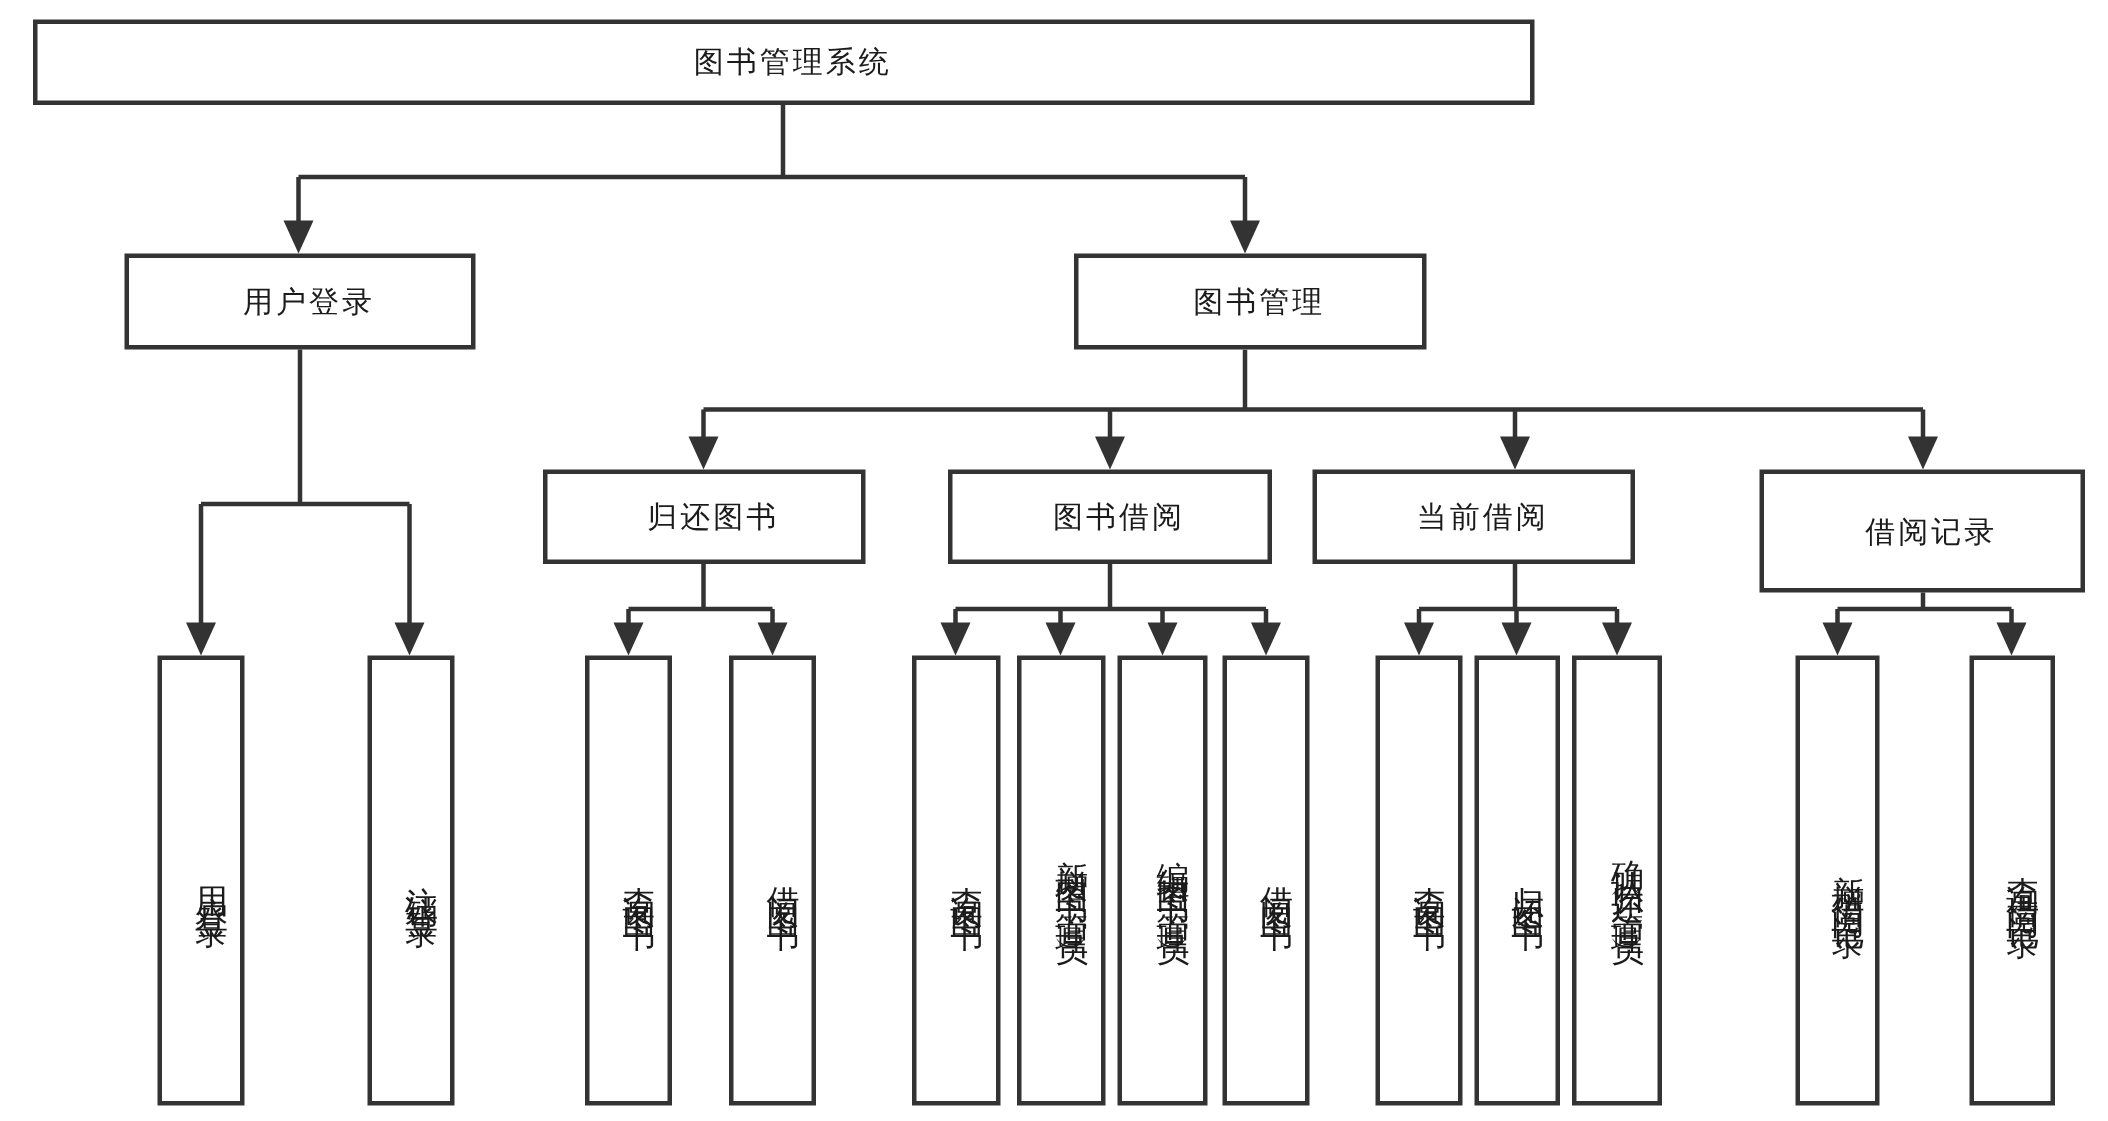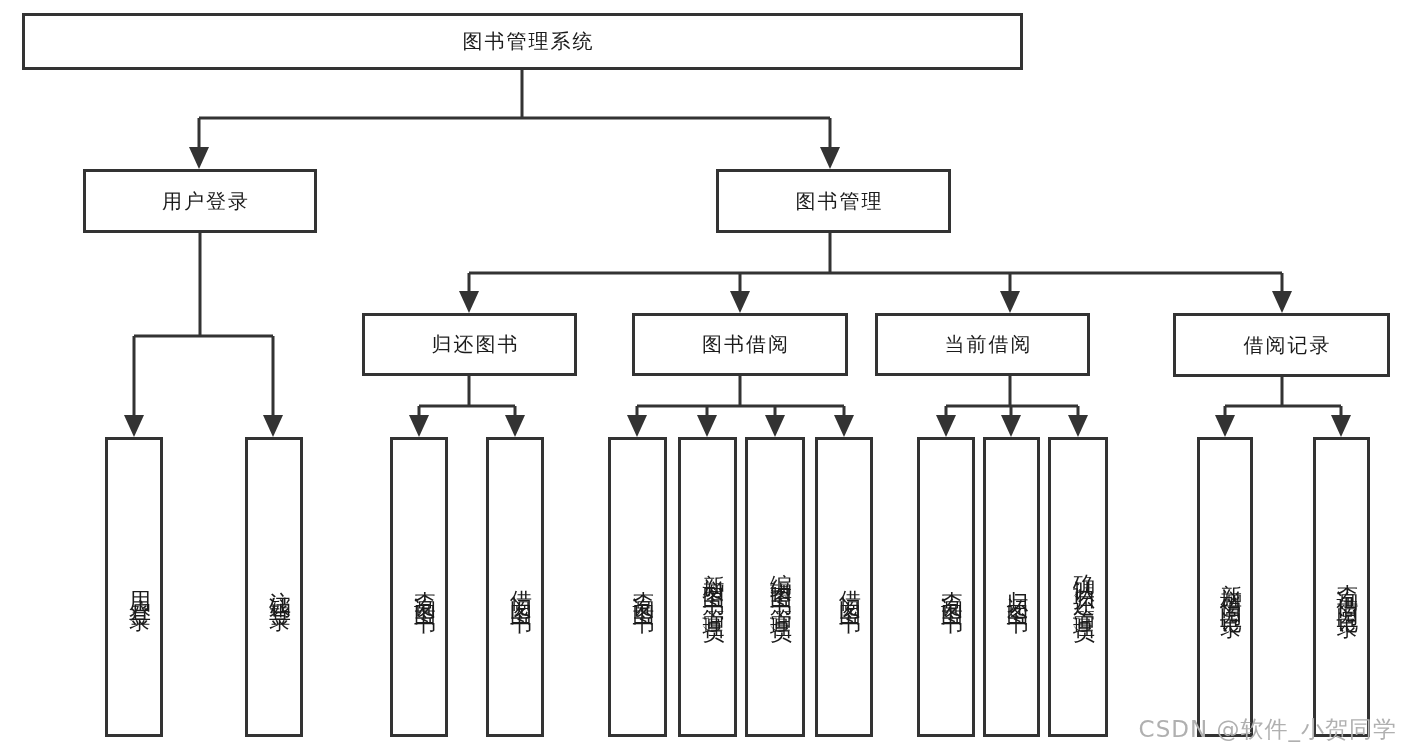--- a/index.html
+++ b/index.html
@@ -108,21 +108,21 @@
 
   <div class="node" style="left:362px; top:313px; width:215px; height:63px;">
     <span>归还图书</span>
   </div>
   <div class="node" style="left:632px; top:313px; width:216px; height:63px;">
     <span>图书借阅</span>
   </div>
   <div class="node" style="left:875px; top:313px; width:215px; height:63px;">
     <span>当前借阅</span>
   </div>
-  <div class="node" style="left:1173px; top:313px; width:217px; height:64px;">
+  <div class="node" style="left:1173px; top:313px; width:217px; height:82px;">
     <span>借阅记录</span>
   </div>
 
   <div class="node leaf" style="left:105px; top:437px; width:58px; height:300px;">
     <span class="vtext">用户登录</span>
   </div>
   <div class="node leaf" style="left:245px; top:437px; width:58px; height:300px;">
     <span class="vtext">注销登录</span>
   </div>
 
@@ -156,15 +156,14 @@
     <span class="vtext">确认归还（管理员）</span>
   </div>
 
   <div class="node leaf" style="left:1197px; top:437px; width:56px; height:300px;">
     <span class="vtext">新增借阅记录</span>
   </div>
   <div class="node leaf" style="left:1313px; top:437px; width:57px; height:300px;">
     <span class="vtext">查询借阅记录</span>
   </div>
 
-  <div class="watermark">CSDN @软件_小贺同学</div>
 
 </div>
 
 </body></html>

